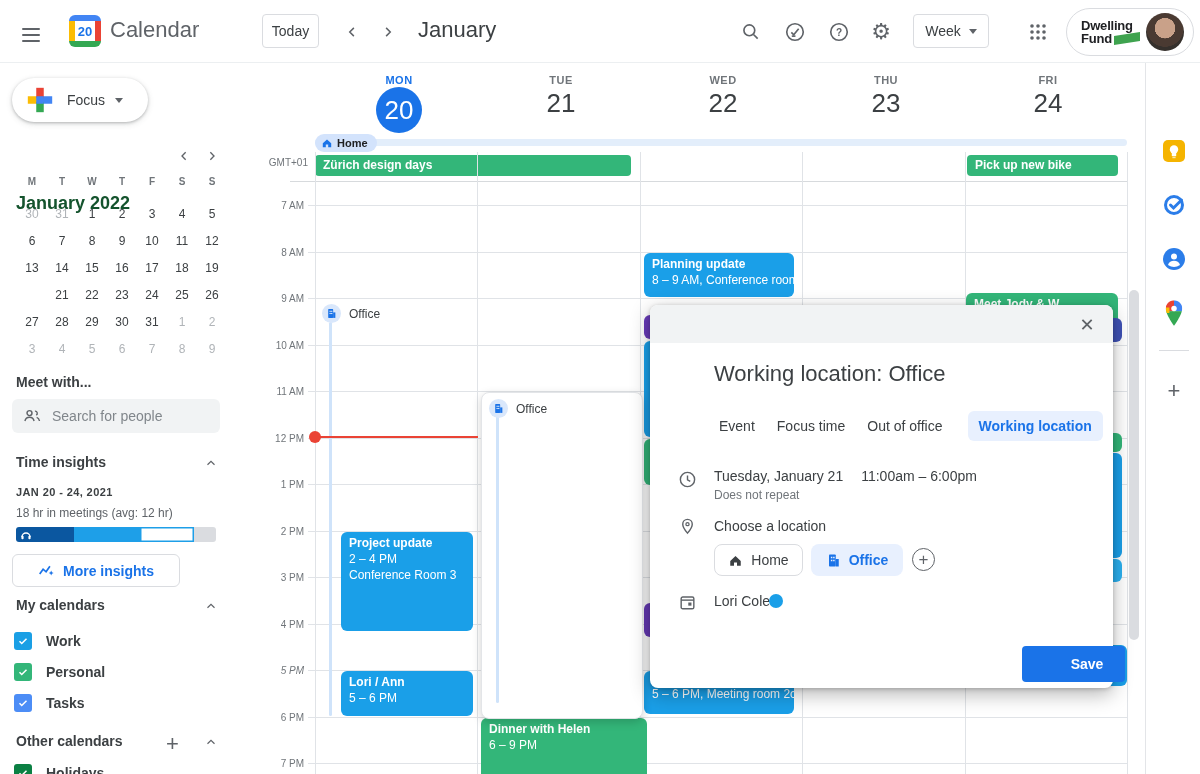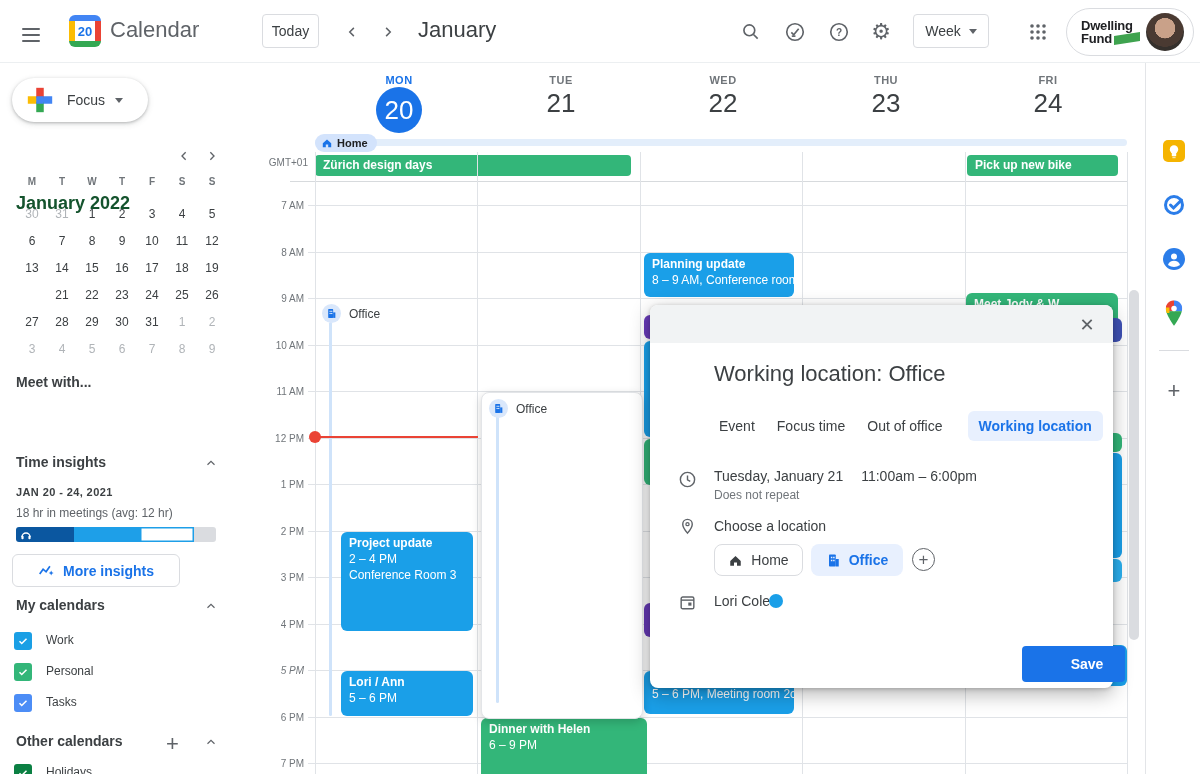--- a/index.html
+++ b/index.html
@@ -41,21 +41,21 @@
   .side-head{position:absolute;left:16px;font-size:14px;font-weight:bold;color:#3c4043;}
   .chev{color:#5f6368;font-size:12px;}
   #people-box{position:absolute;left:12px;top:399px;width:208px;height:34px;background:#f1f3f4;border-radius:6px;display:flex;align-items:center;cursor:text;}
   #people-box .ph{font-size:14px;color:#80868b;margin-left:10px;}
   .ins-range{position:absolute;left:16px;top:486px;font-size:11px;font-weight:bold;letter-spacing:.4px;color:#3c4043;}
   .ins-sum{position:absolute;left:16px;top:506px;font-size:12px;color:#5f6368;}
   #ins-bar{position:absolute;left:16px;top:527px;width:200px;height:15px;border-radius:3px;overflow:hidden;display:flex;}
   #more-insights{position:absolute;left:12px;top:554px;width:166px;height:31px;border:1px solid #dadce0;border-radius:6px;
                  display:flex;align-items:center;justify-content:center;gap:8px;font-size:14px;font-weight:bold;color:var(--accent-blue);cursor:pointer;background:#fff;}
   .cb{position:absolute;left:14px;width:18px;height:18px;border-radius:3px;display:flex;align-items:center;justify-content:center;cursor:pointer;}
-  .cal-lbl{position:absolute;left:46px;font-size:12px;color:#3c4043;}
+  .cal-lbl{position:absolute;left:46px;font-size:14px;color:#3c4043;font-weight:bold;}
   
   .dowlab{position:absolute;top:74px;width:60px;text-align:center;font-size:11px;font-weight:bold;color:#70757a;letter-spacing:.5px;}
   .dnum{position:absolute;top:88px;width:60px;text-align:center;font-size:26px;color:#3c4043;cursor:pointer;}
   .dow-sel{color:var(--accent-blue);}
   .dnum-sel{position:absolute;top:87px;width:46px;height:46px;border-radius:50%;background:var(--accent-blue);color:#fff;
             font-size:26px;display:flex;align-items:center;justify-content:center;cursor:pointer;}
   #wl-band{position:absolute;left:315px;top:139px;width:812px;height:7px;border-radius:4px;background:var(--working-location-band);}
   #home-chip{position:absolute;left:315px;top:134px;height:18px;padding:0 9px 0 6px;border-radius:9px;background:var(--chip-bg);
              display:flex;align-items:center;gap:4px;font-size:11px;font-weight:bold;color:#202124;cursor:pointer;}
   .allday{position:absolute;top:155px;height:21px;border-radius:4px;background:var(--event-green);color:#fff;
@@ -349,20 +349,28 @@
       </div>
       <div class="mc-cell muted" style="left: 167px; top: 337px;">
         <span>8</span>
       </div>
       <div class="mc-cell muted" style="left: 197px; top: 337px;">
         <span>9</span>
       </div>
     </div>
 
   <div class="side-head" style="top:374px;">Meet with...</div>
+  <div id="people-box">
+    <svg width="20" height="20" viewBox="0 0 24 24" style="margin-left:10px;">
+      <circle cx="9" cy="8.5" r="3" fill="none" stroke="#5f6368" stroke-width="1.7"></circle>
+      <path d="M3.5 18c.7-3 3-4.5 5.5-4.5s4.8 1.5 5.5 4.5" fill="none" stroke="#5f6368" stroke-width="1.7"></path>
+      <path d="M15.5 6.2a2.6 2.6 0 011.6 4.8M17.6 13.7c2 .6 3 2 3.4 4.3" fill="none" stroke="#5f6368" stroke-width="1.7"></path>
+    </svg>
+    <span class="ph">Search for people</span>
+  </div>
 
   <div class="side-head" style="top:454px;">Time insights</div>
   <div class="abs chev" style="left:204px;top:456px;">
     <svg width="14" height="14" viewBox="0 0 24 24">
         <path d="M6 15l6-6 6 6" fill="none" stroke="#5f6368" stroke-width="2"></path>
       </svg>
   </div>
   <div class="ins-range">JAN 20 - 24, 2021</div>
   <div class="ins-sum">18 hr in meetings (avg: 12 hr)</div>
   <div id="ins-bar">

